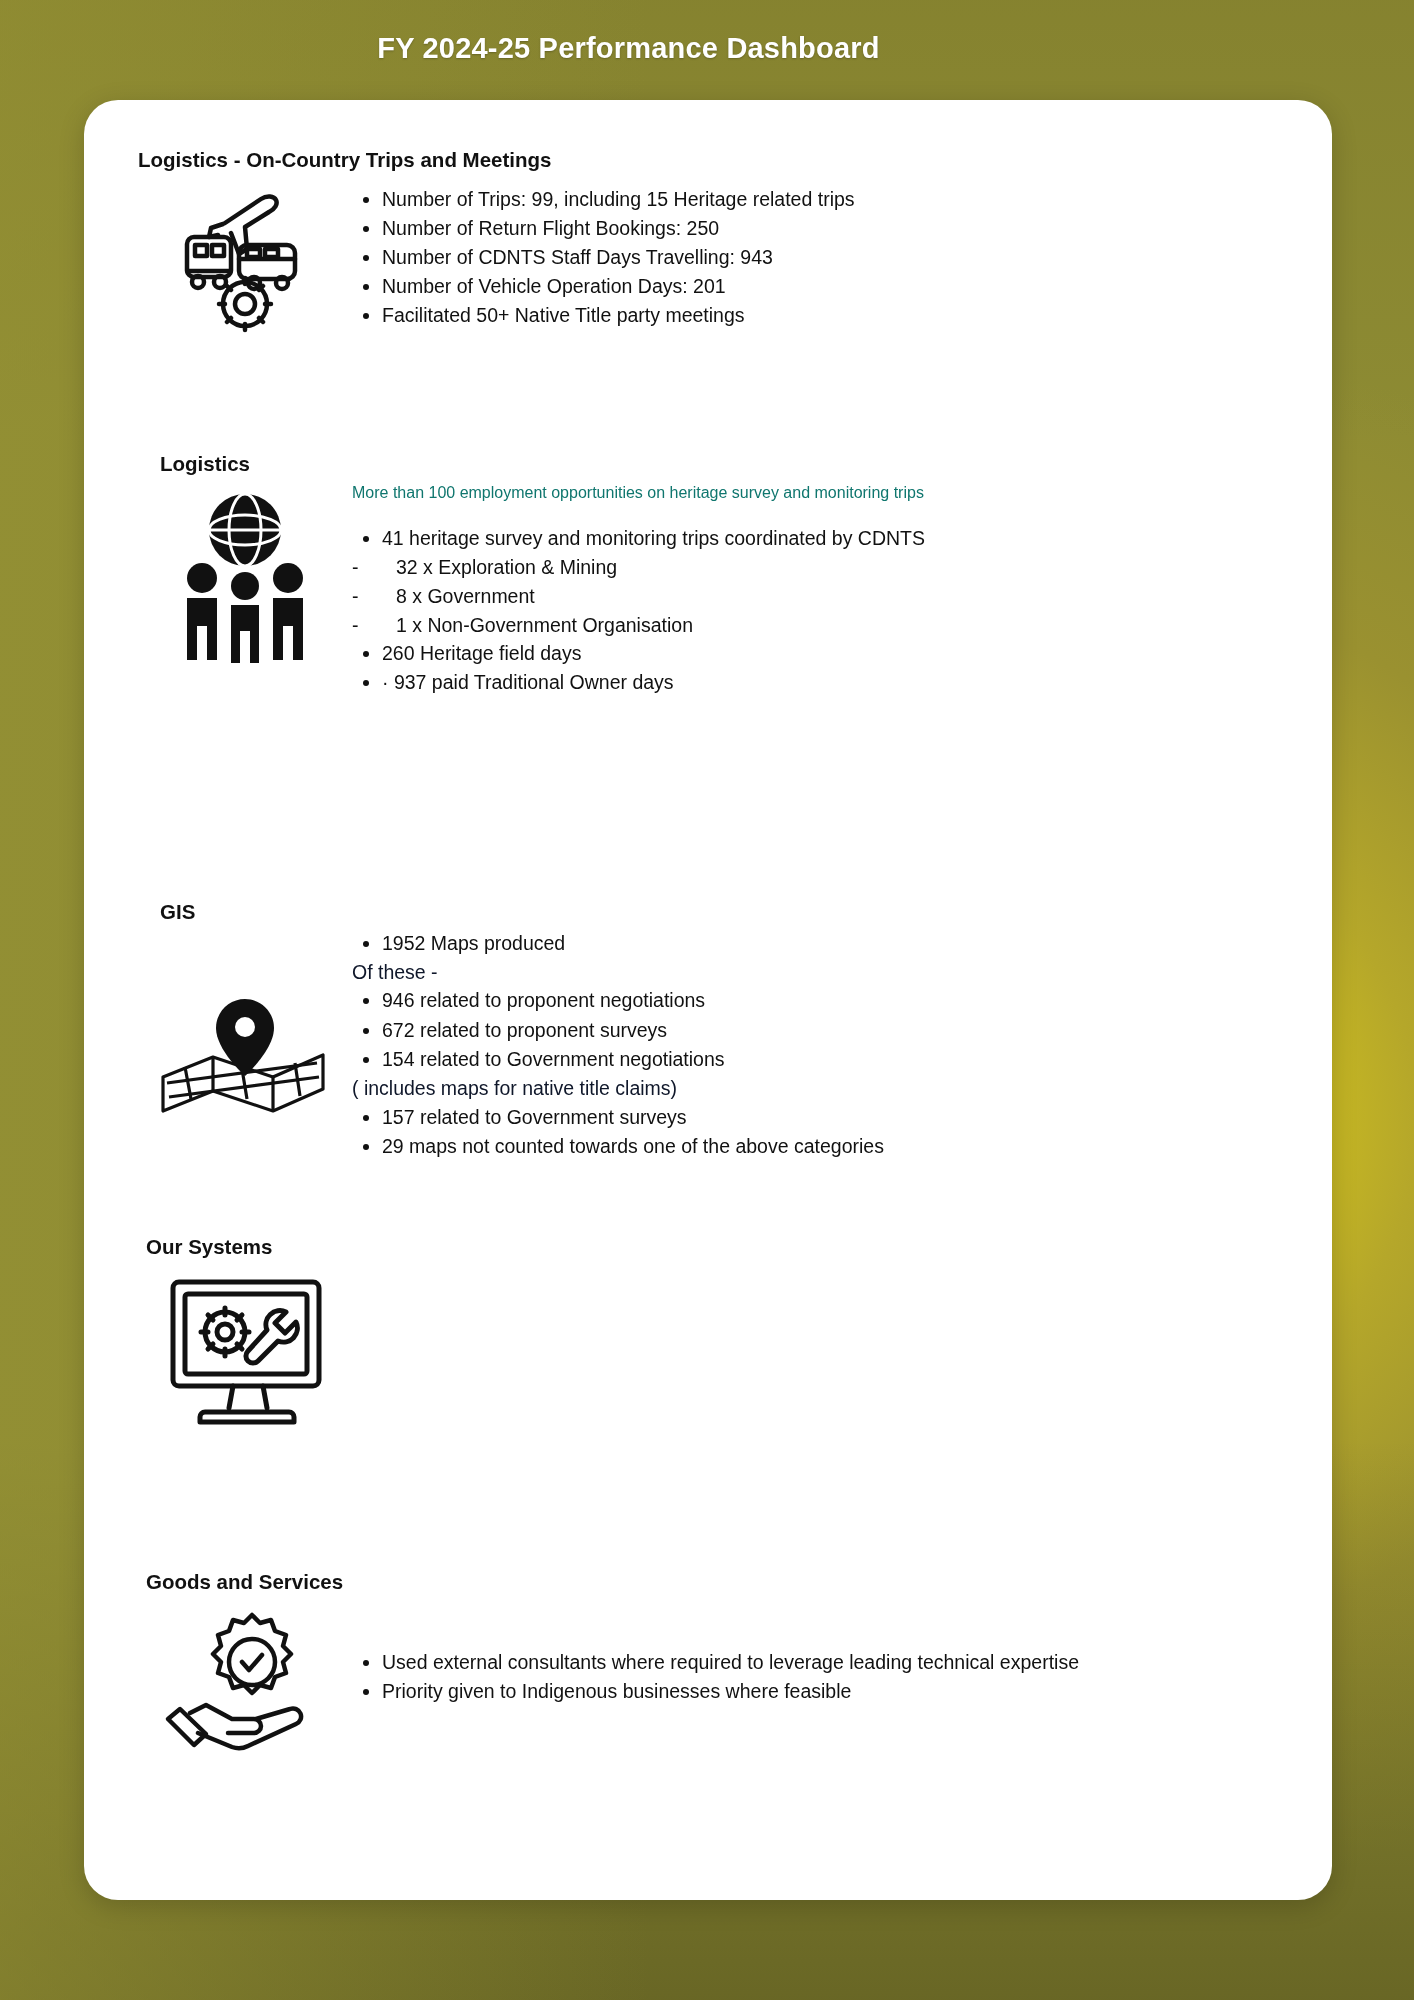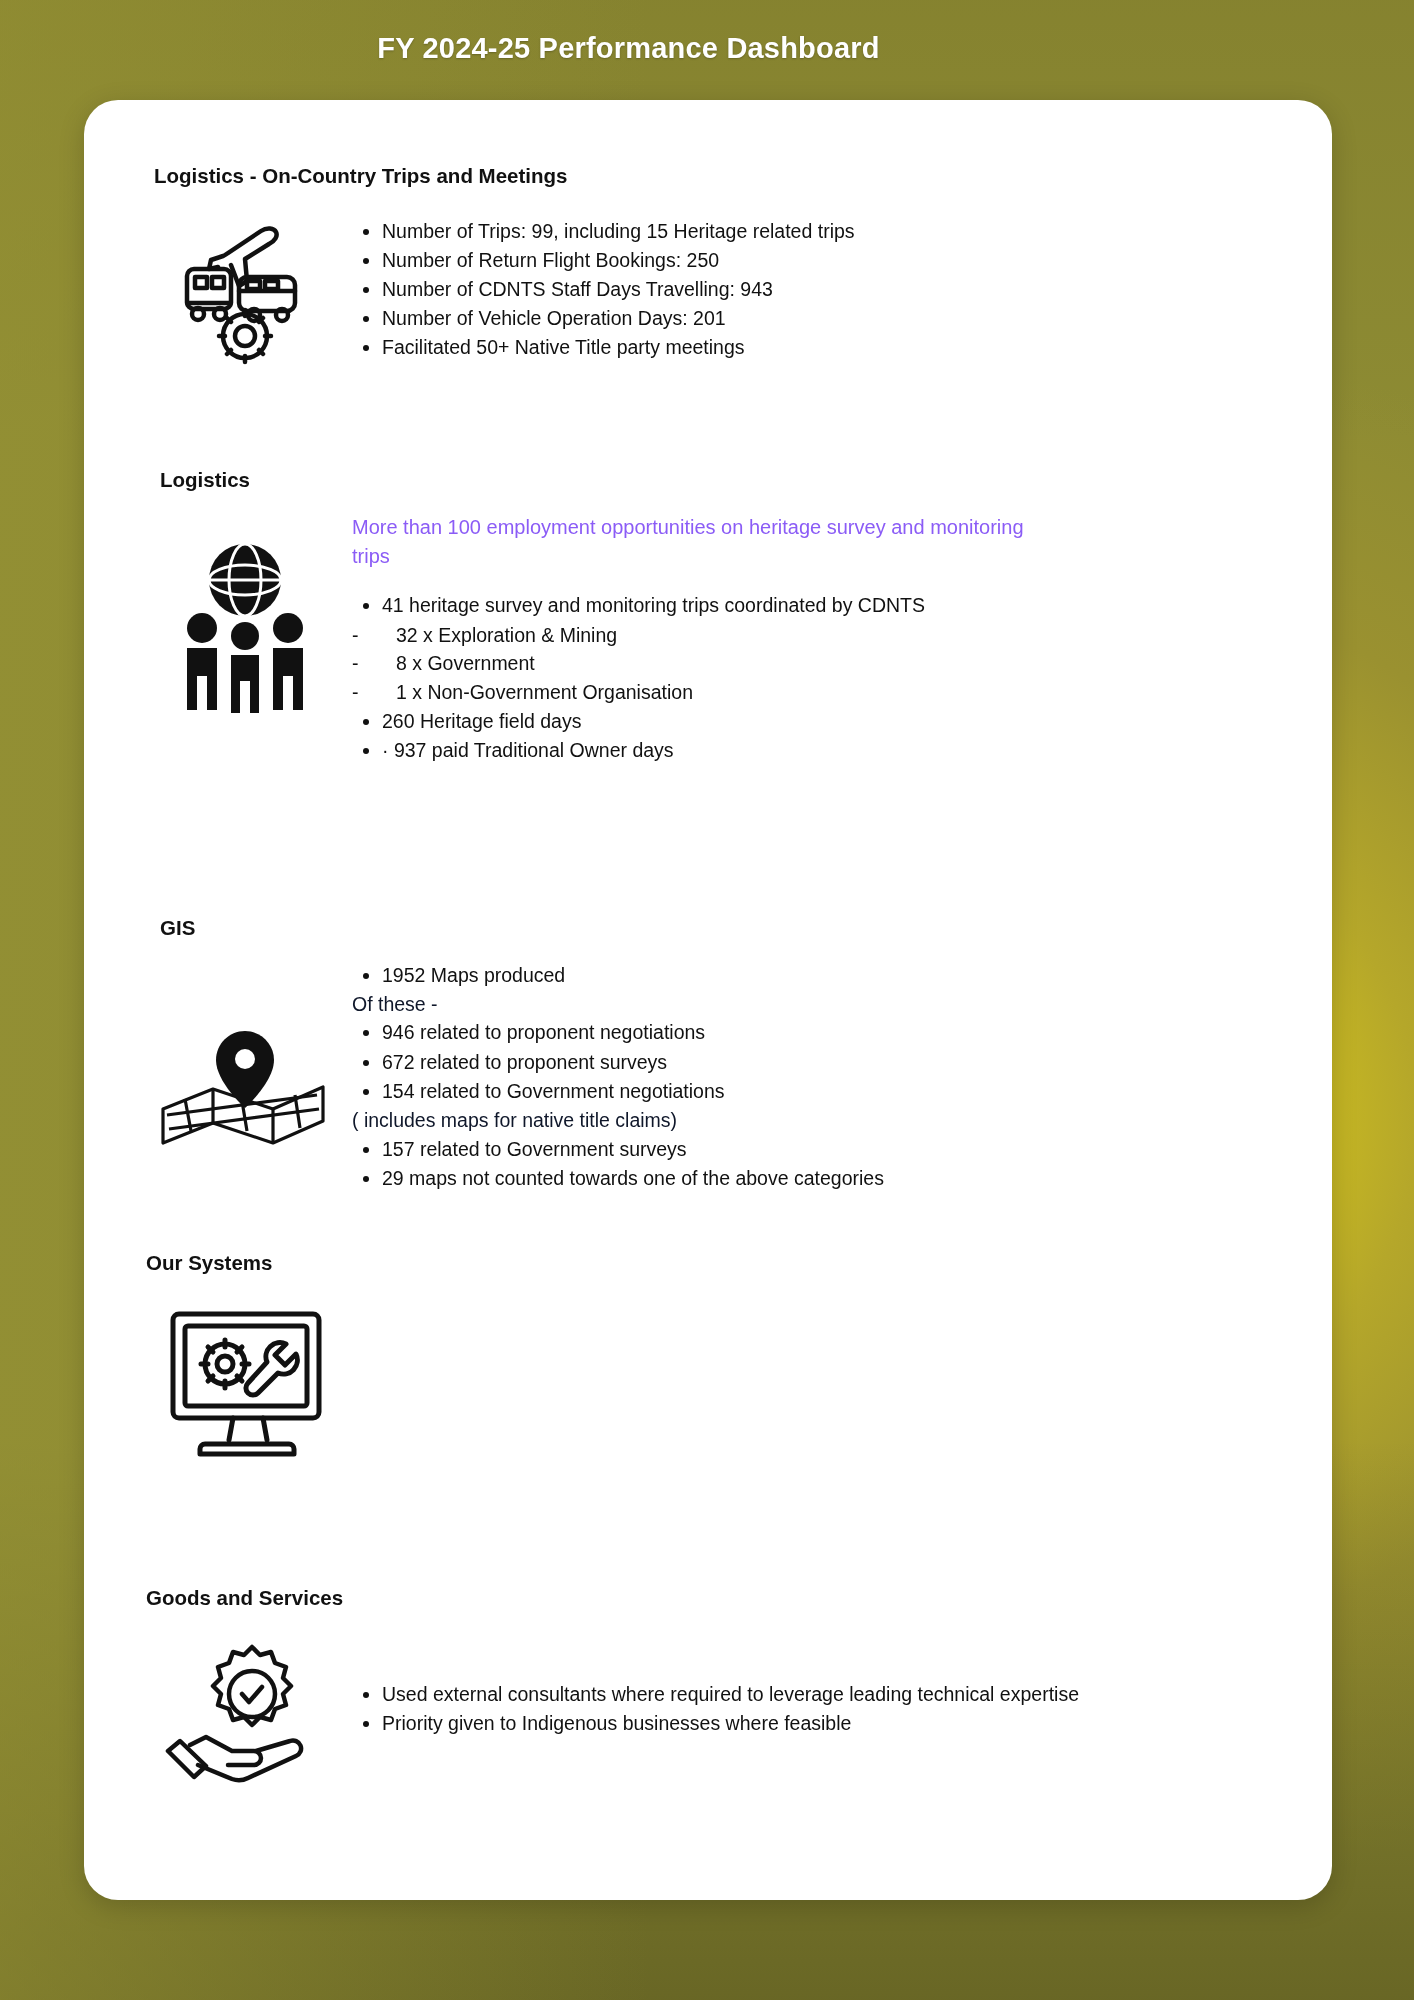--- a/index.html
+++ b/index.html
@@ -64,21 +64,21 @@
 
   .section {
     position: relative;
     padding: 0 54px 0 54px;
   }
 
   .section-title {
     font-size: 20.5px;
     font-weight: bold;
     color: #111111;
-    margin: 16px;
+    margin: 0;
     line-height: 1.2;
   }
 
   .section-body {
     display: flex;
     align-items: center;
   }
 
   .icon-col {
     width: 214px;
@@ -113,23 +113,23 @@
     font-size: 19.5px;
     line-height: 1.47;
     color: #111111;
     display: flex;
   }
   .dash-line .dash {
     width: 44px;
     flex: 0 0 44px;
   }
   .lead-para {
-    font-size: 20px;
+    font-size: 16px;
     line-height: 1.47;
-    color: #8b5cf6;
+    color: #0f766e;
     max-width: 700px;
     margin-bottom: 20px;
   }
 
   
   #sec-logistics { position: absolute; left: 0; top: 48px; width: 1248px; }
   #sec-heritage  { position: absolute; left: 0; top: 352px; width: 1248px; }
   #sec-gis       { position: absolute; left: 0; top: 800px; width: 1248px; }
   #sec-systems   { position: absolute; left: 0; top: 1135px; width: 1248px; }
   #sec-goods     { position: absolute; left: 0; top: 1470px; width: 1248px; }

